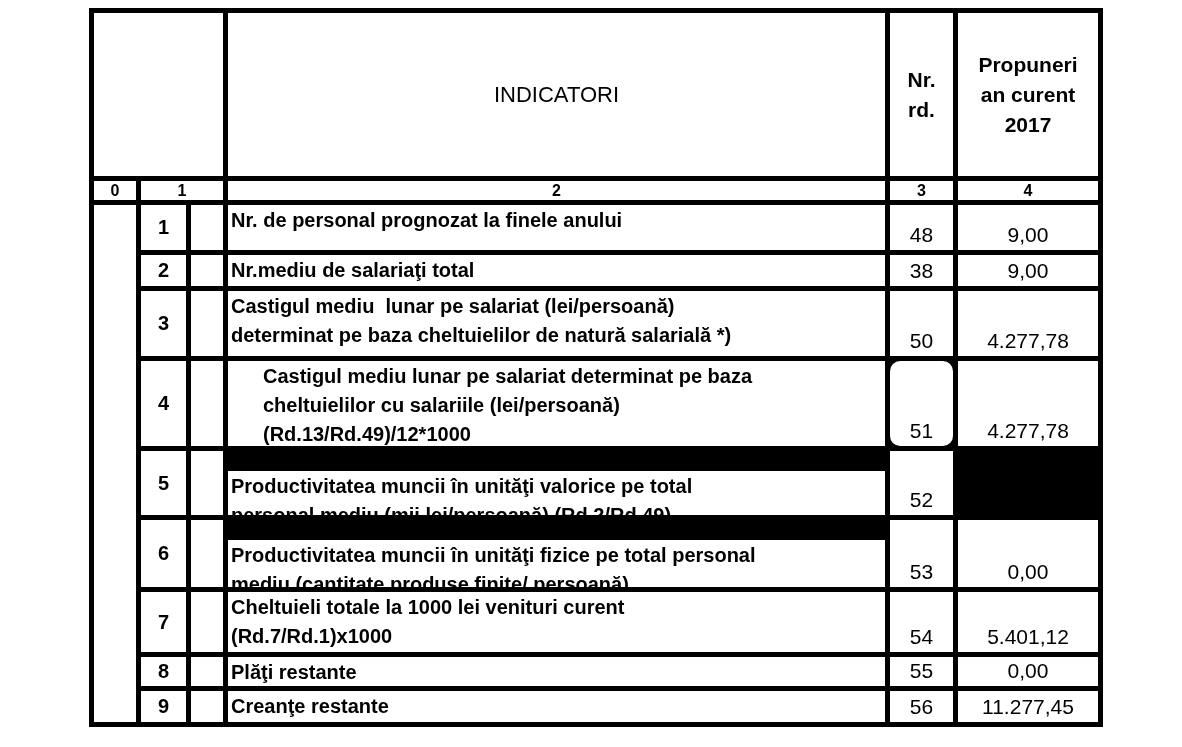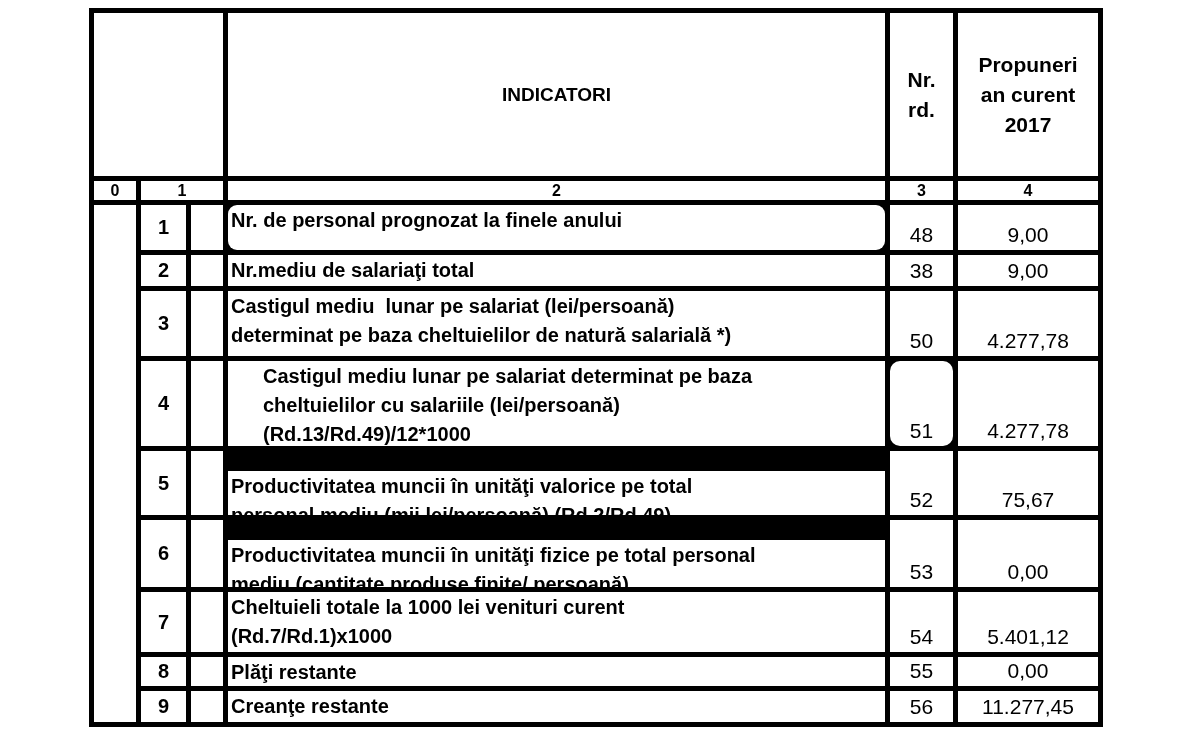--- a/index.html
+++ b/index.html
@@ -20,21 +20,21 @@
     grid-template-rows: 163px 19px 45px 31px 65px 85px 64px 67px 60px 29px 31px;
     gap: 5px;
     background: #000000;
     border: 5px solid #000000;
   }
   .cell { background: #ffffff; overflow: hidden; }
   .center { display: flex; align-items: center; justify-content: center; }
 
   
   .corner { grid-column: 1 / 4; grid-row: 1; }
-  .h-ind  { grid-column: 4; grid-row: 1; font-weight: bold; font-size: 19px; text-align: right; }
+  .h-ind  { grid-column: 4; grid-row: 1; font-weight: normal; font-size: 22px; text-align: right; }
   .h-small{ font-weight: bold; font-size: 21px; line-height: 30px;
             white-space: pre-line; text-align: center; }
   .h-nr   { grid-column: 5; grid-row: 1; }
   .h-prop { grid-column: 6; grid-row: 1; }
 
   
   .idx { grid-row: 2; font-weight: bold; font-size: 16px; }
   .i0 { grid-column: 1; } .i1 { grid-column: 2 / 4; } .i2 { grid-column: 4; }
   .i3 { grid-column: 5; } .i4 { grid-column: 6; }
 
@@ -68,21 +68,21 @@
     <div class="cell center idx i0">0</div>
     <div class="cell center idx i1">1</div>
     <div class="cell center idx i2">2</div>
     <div class="cell center idx i3">3</div>
     <div class="cell center idx i4">4</div>
 
     <div class="cell col0"></div>
 
   <div class="cell c-no center" style="grid-row: 3;">1</div>
       <div class="cell c-gap" style="grid-row: 3;"></div>
-      <div class="cell c-text" style="grid-row: 3; border-radius: 9px;">Nr. de personal prognozat la finele anului</div>
+      <div class="cell c-text" style="grid-row: 3;">Nr. de personal prognozat la finele anului</div>
       <div class="cell c-nr c-num" style="grid-row: 3;">48</div>
       <div class="cell c-val c-num" style="grid-row: 3;">9,00</div>
       <div class="cell c-no center" style="grid-row: 4;">2</div>
       <div class="cell c-gap" style="grid-row: 4;"></div>
       <div class="cell c-text" style="grid-row: 4;">Nr.mediu de salariaţi total</div>
       <div class="cell c-nr c-num" style="grid-row: 4;">38</div>
       <div class="cell c-val c-num" style="grid-row: 4;">9,00</div>
       <div class="cell c-no center" style="grid-row: 5;">3</div>
       <div class="cell c-gap" style="grid-row: 5;"></div>
       <div class="cell c-text" style="grid-row: 5;">Castigul mediu  lunar pe salariat (lei/persoană)
@@ -94,21 +94,20 @@
       <div class="cell c-text" style="grid-row: 6; padding-left: 35px;">Castigul mediu lunar pe salariat determinat pe baza
 cheltuielilor cu salariile (lei/persoană)
 (Rd.13/Rd.49)/12*1000</div>
       <div class="cell c-nr c-num" style="grid-row: 6; border-radius: 10px;">51</div>
       <div class="cell c-val c-num" style="grid-row: 6;">4.277,78</div>
       <div class="cell c-no center" style="grid-row: 7;">5</div>
       <div class="cell c-gap" style="grid-row: 7;"></div>
       <div class="cell c-text" style="grid-row: 7; margin-top: 20px;">Productivitatea muncii în unităţi valorice pe total
 personal mediu (mii lei/persoană) (Rd.2/Rd.49)</div>
       <div class="cell c-nr c-num" style="grid-row: 7;">52</div>
-      <div class="cell c-val c-num" style="grid-row: 7;">75,67</div>
       <div class="cell c-no center" style="grid-row: 8;">6</div>
       <div class="cell c-gap" style="grid-row: 8;"></div>
       <div class="cell c-text" style="grid-row: 8; margin-top: 20px;">Productivitatea muncii în unităţi fizice pe total personal
 mediu (cantitate produse finite/ persoană)</div>
       <div class="cell c-nr c-num" style="grid-row: 8;">53</div>
       <div class="cell c-val c-num" style="grid-row: 8;">0,00</div>
       <div class="cell c-no center" style="grid-row: 9;">7</div>
       <div class="cell c-gap" style="grid-row: 9;"></div>
       <div class="cell c-text" style="grid-row: 9;">Cheltuieli totale la 1000 lei venituri curent
 (Rd.7/Rd.1)x1000</div>

